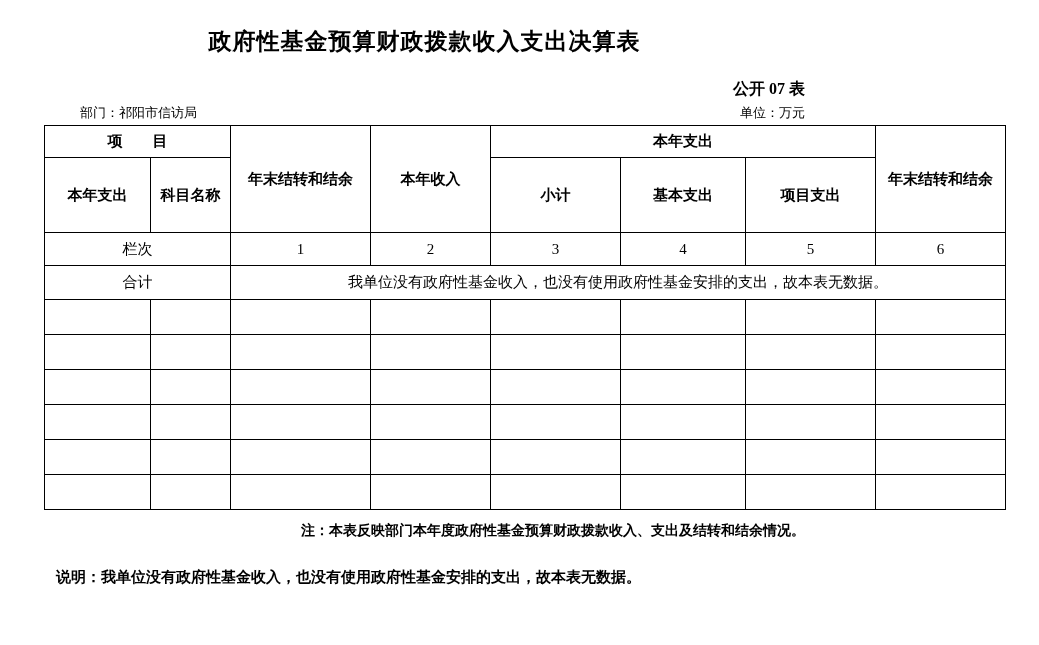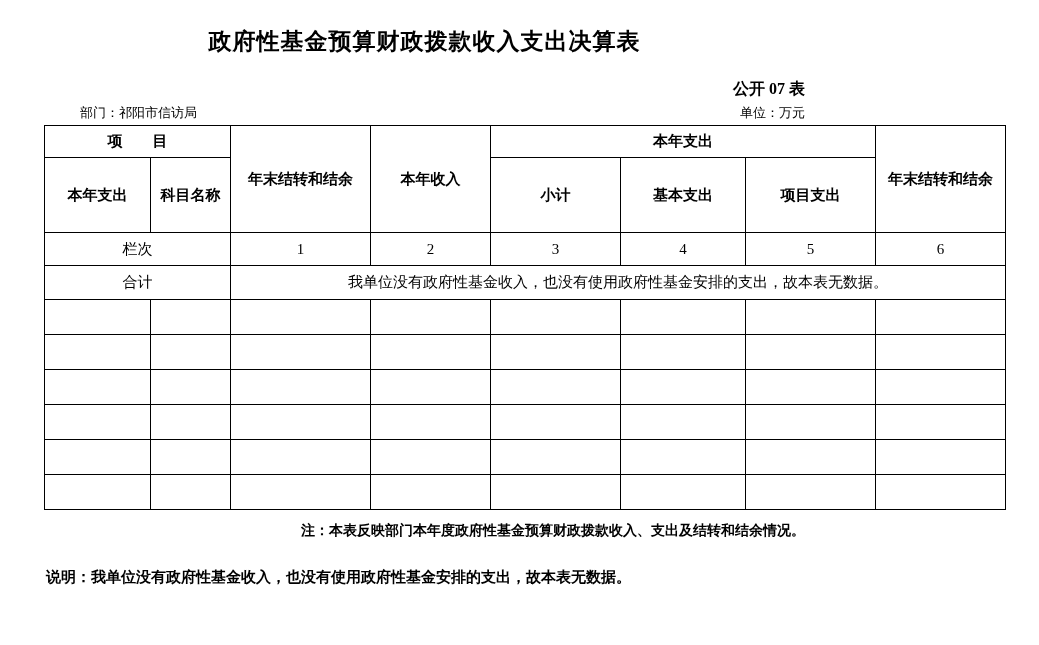--- a/index.html
+++ b/index.html
@@ -62,21 +62,21 @@
     font-size: 14px;
     font-weight: bold;
     margin-top: 12px;
     margin-left: 2px;
     text-align: right;
   }
   .remark {
     font-size: 15px;
     font-weight: bold;
     margin-top: 28px;
-    margin-left: 2px;
+    margin-left: 12px;
   }
 </style>
 </head>
 <body>
 
 <div class="page">
 
   <div class="title">政府性基金预算财政拨款收入支出决算表</div>
 
   <div class="code-line">公开 07 表</div>

